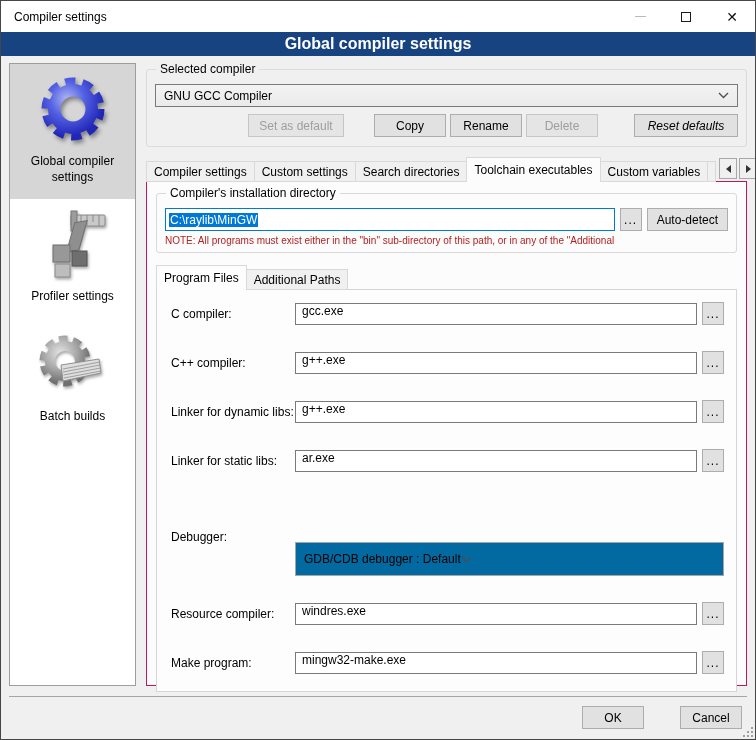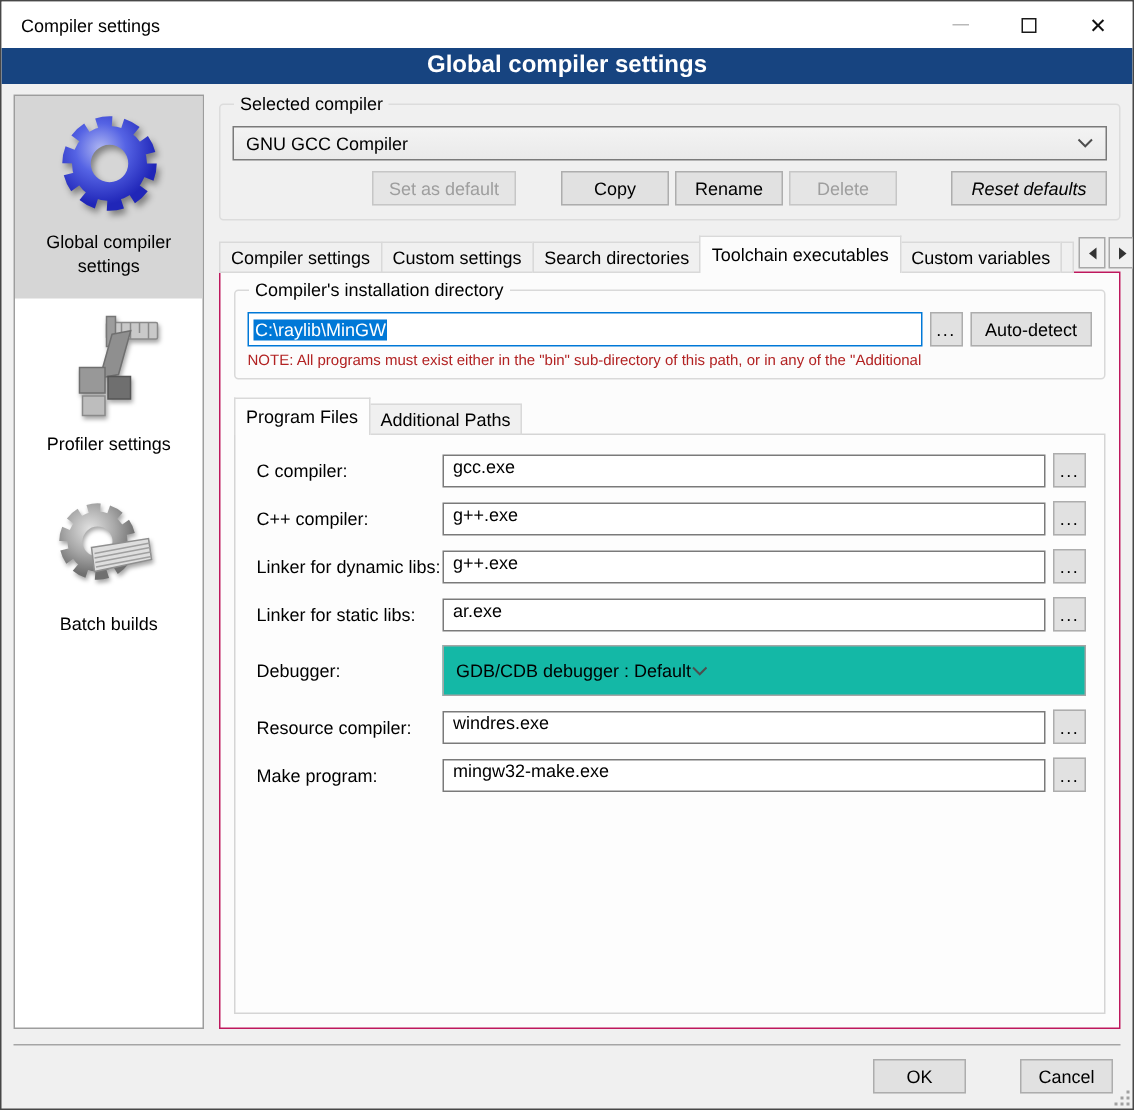--- a/index.html
+++ b/index.html
@@ -78,28 +78,28 @@
   .path-input { flex:1 1 auto; height:23px; border:1px solid #0078d7; background:#fff;
                 display:flex; align-items:center; padding:0 3px; overflow:hidden; }
   .path-input .sel { background:#0078d7; color:#fff; padding:0 1px; white-space:pre; }
   .dots-btn { width:22px; height:23px; margin-left:5px; flex:0 0 auto; padding:0; letter-spacing:1px; }
   .autodetect-btn { height:23px; margin-left:5px; padding:0 9px; flex:0 0 auto; }
   .note { margin-top:4px; color:#b22222; white-space:nowrap; overflow:hidden; font-size:10px; }
 
   
   .subnotebook { margin-top:12px; flex:1 1 auto; display:flex; flex-direction:column; min-height:0; }
   .subpage { flex:1 1 auto; background:#fdfdfd; border:1px solid #d5d5d5; margin-top:-1px;
-             padding:12px 12px 8px 14px; display:flex; flex-direction:column; }
+             padding:12px 12px 8px 14px; display:flex; flex-direction:column;gap:17px; }
 
   .frow { display:flex; align-items:center; margin-bottom:9px; flex:0 0 auto; }
   .flabel { width:124px; flex:0 0 auto; }
   .ftext { flex:1 1 auto; height:22px; border:1px solid #7a7a7a; background:#fff;
            display:flex; align-items:flex-start; padding:0 6px; overflow:hidden; white-space:nowrap; }
-  .fcombo { flex:1 1 auto; height:23px; border:1px solid #a5a5a5; background:#14b8a6;
-            display:flex; align-items:center; padding:16px 8px; cursor:default; }
+  .fcombo { flex:1 1 auto; height:23px; border:1px solid #a5a5a5; background:#0369a1;
+            display:flex; align-items:center; padding:16px 8px; cursor:default;margin-top:44px; }
 
   
   .divider { border-top:1px solid #a5a5a5; margin:0 8px; flex:0 0 auto; }
   .footer { flex:0 0 auto; height:42px; display:flex; justify-content:flex-end; align-items:flex-start;
             padding:9px 13px 0 0; }
   .b-ok { width:62px; }
   .b-cancel { width:62px; margin-left:36px; }
 
   .resizegrip { position:absolute; right:2px; bottom:2px; width:10px; height:10px;
       background:

